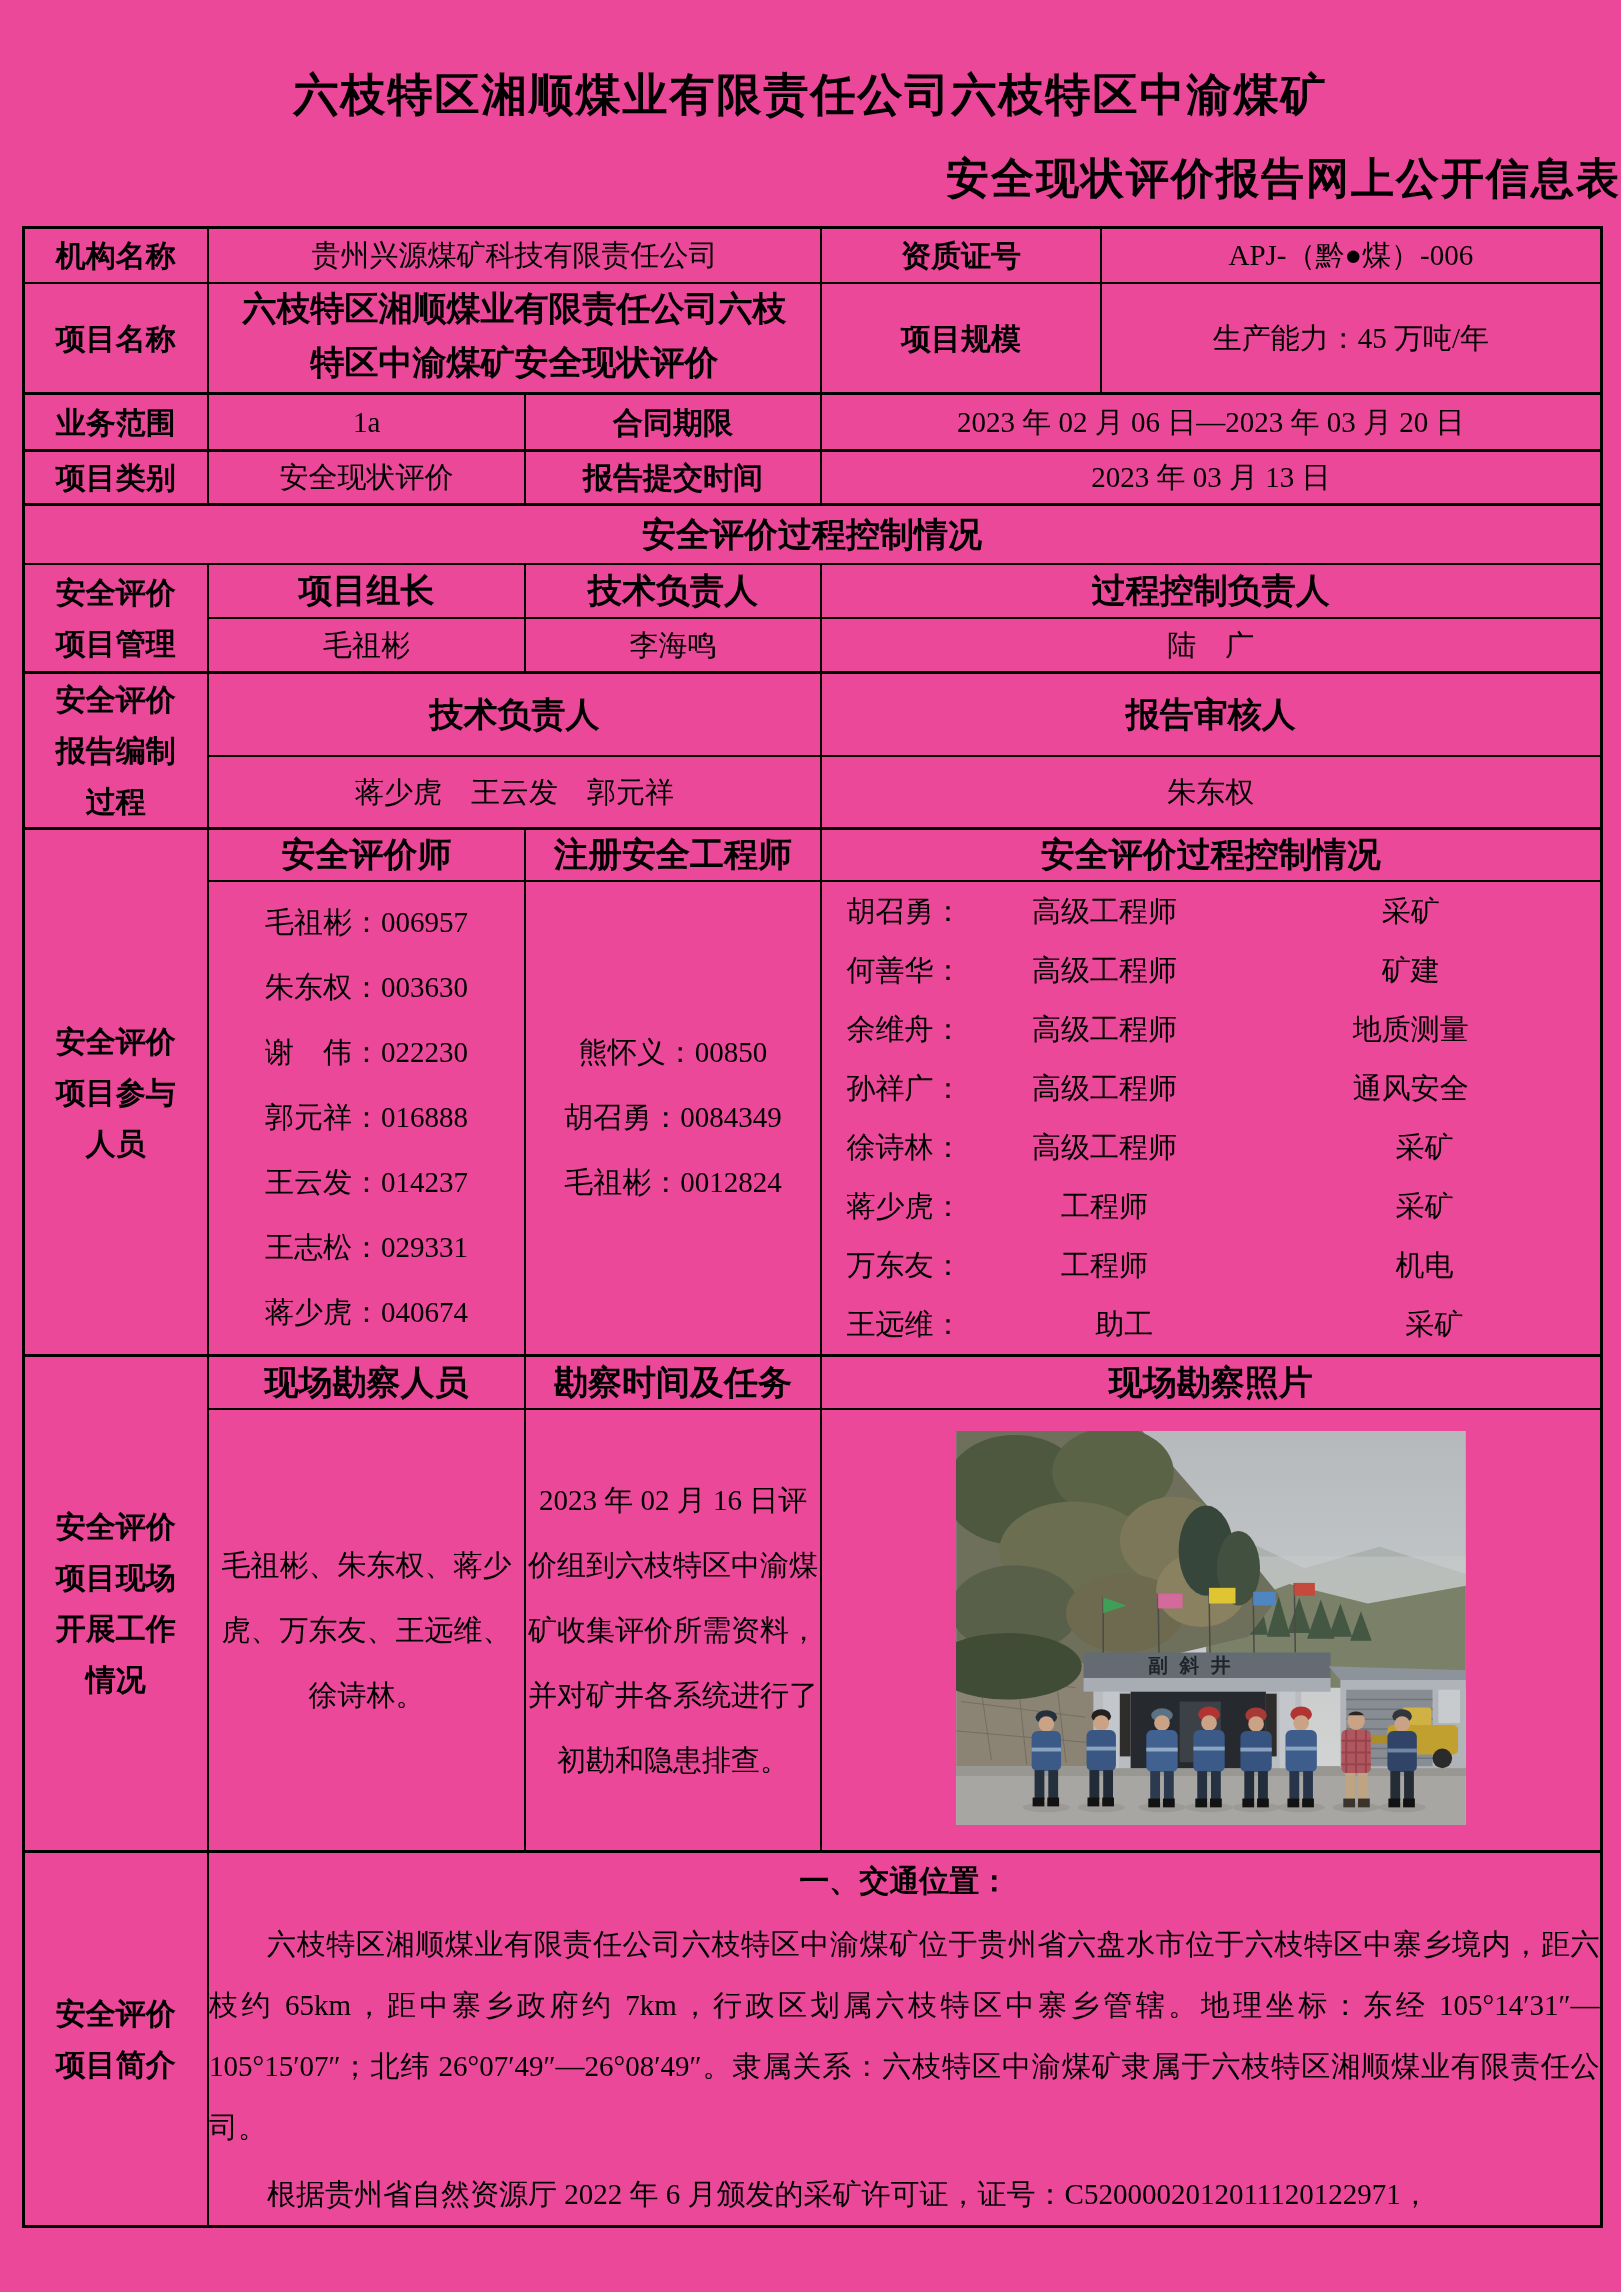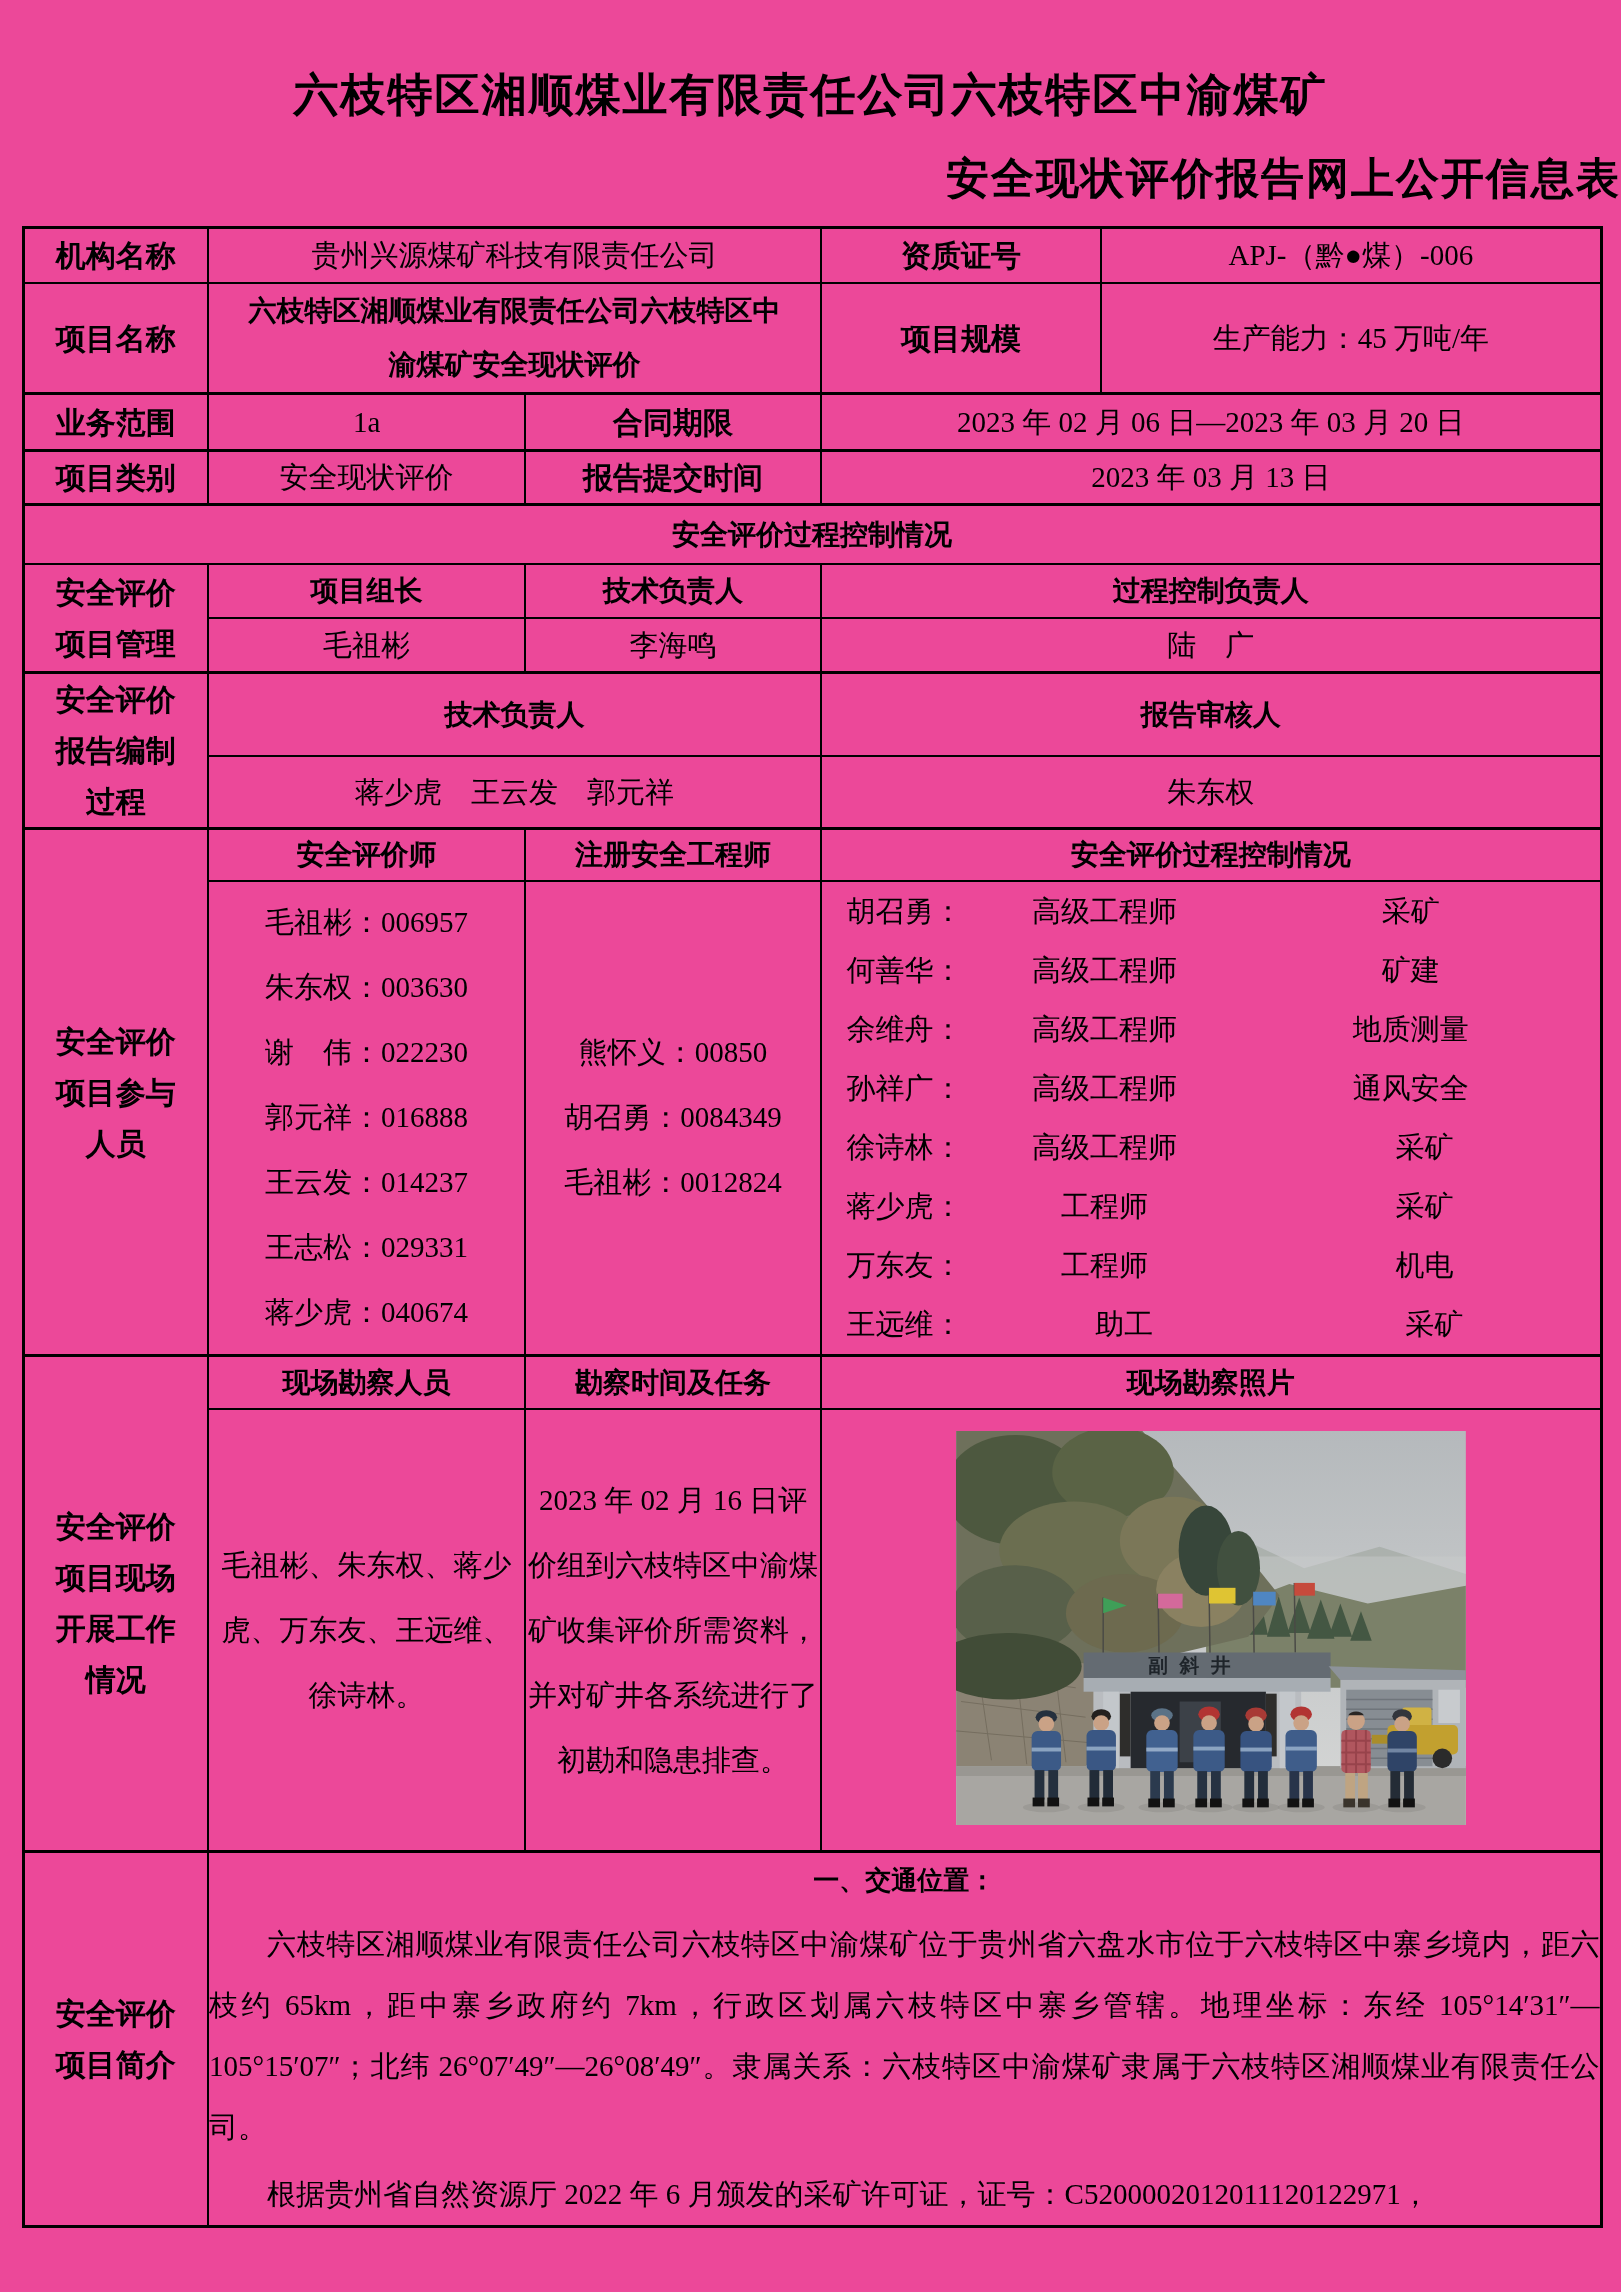--- a/index.html
+++ b/index.html
@@ -49,23 +49,23 @@
   }
   .bt { border-top: 3.9px solid #000 !important; }
   .lbl {
     font-family: "Liberation Sans", "DejaVu Sans", sans-serif;
     font-weight: bold;
     font-size: 30px;
     white-space: pre-line;
     line-height: 51px;
   }
   .hdr {
-    font-family: Liberation Sans, sans-serif;
+    font-family: Liberation Mono, monospace;
     font-weight: bold;
-    font-size: 28px;
+    font-size: 34px;
   }
   .val {
     font-family: "Liberation Serif", "DejaVu Serif", serif;
     font-size: 29px;
     line-height: 51px;
   }
   .list-cell {
     text-align: left;
     padding-left: 21.6px;
     padding-right: 7.8px;
@@ -90,21 +90,21 @@
     padding-top: 12.7px;
   }
   .intro-cell {
     text-align: left;
     vertical-align: top;
     padding: 13.7px 25.5px 0 19.6px;
   }
   .intro-heading {
     font-family: "Liberation Sans", "DejaVu Sans", sans-serif;
     font-weight: bold;
-    font-size: 26px;
+    font-size: 30px;
     line-height: 55px;
   }
   .intro-para {
     margin: 5.9px 0 0 0;
     font-size: 29px;
     line-height: 61px;
     text-indent: 2em;
     text-align: justify;
   }
   .photo-frame { display: inline-block; line-height: 0; }

